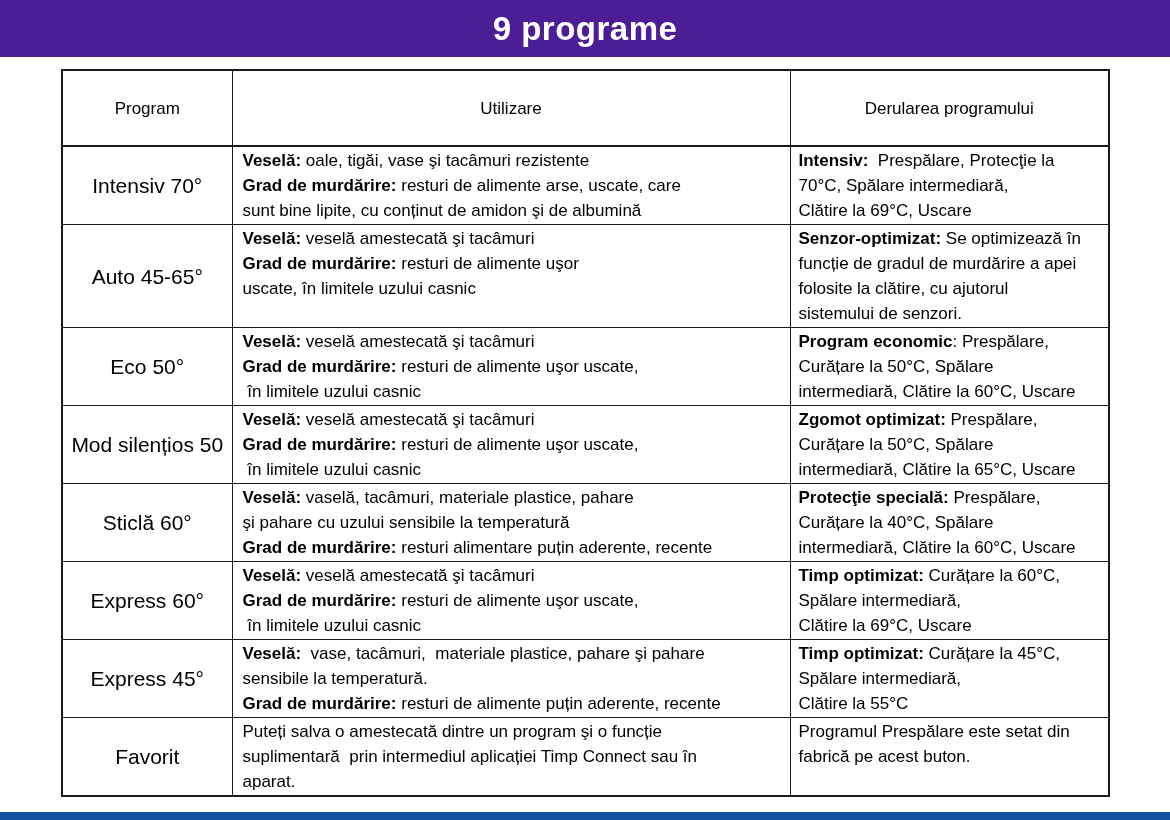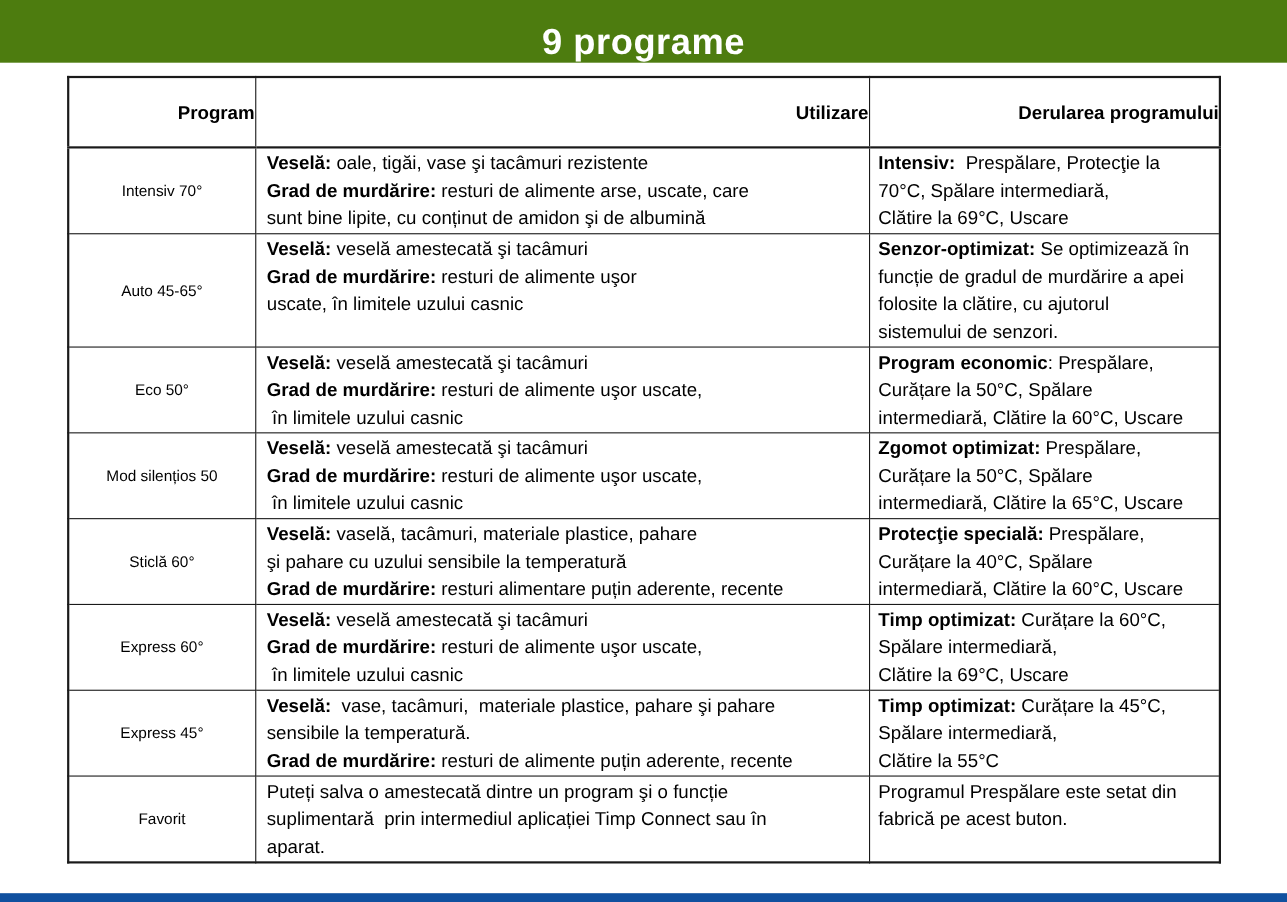--- a/index.html
+++ b/index.html
@@ -29,51 +29,51 @@
     table-layout: fixed;
   }
   .program-table th, .program-table td {
     border: 1px solid #1a1a1a;
     font-size: 17px;
     line-height: 25px;
     vertical-align: top;
   }
   .program-table { border: 2px solid #1a1a1a; }
   .program-table th {
-    height: 64px;
+    height: 76px;
     font-size: 17px;
-    font-weight: bold;
-    text-align: right;
+    font-weight: normal;
+    text-align: center;
     vertical-align: middle;
     border-bottom: 2px solid #1a1a1a;
   }
   col.c-program  { width: 170px; }
   col.c-usage    { width: 558px; }
   col.c-sequence { width: 319px; }
   td.col-program {
     text-align: center;
     vertical-align: middle;
-    font-size: 14px;
+    font-size: 21px;
     padding: 2px 4px;
   }
   td.col-utilizare { padding: 1px 6px 1px 10px; }
   td.col-derulare  { padding: 1px 6px 1px 8px; }
   td .line { white-space: pre-wrap; }
   td.center-bold { text-align: center; vertical-align: middle; }
   .bottom-bar {
     position: absolute;
     left: 0; bottom: 0;
     width: 100%; height: 8px;
     background: #10509f;
   }
 </style>
 </head>
 <body>
 
-<div class="title-bar" style="background: #4d7c0f; align-items: flex-end;">
+<div class="title-bar" style="background: #4c1d95;">
   <h1>9 programe</h1>
 </div>
 
 <div class="table-wrap">
   <table class="program-table">
     <colgroup>
       <col class="c-program">
         <col class="c-usage">
         <col class="c-sequence">
     </colgroup>

